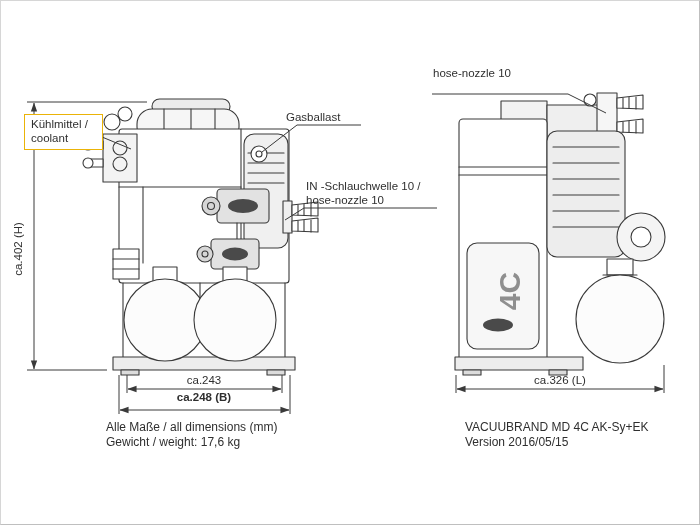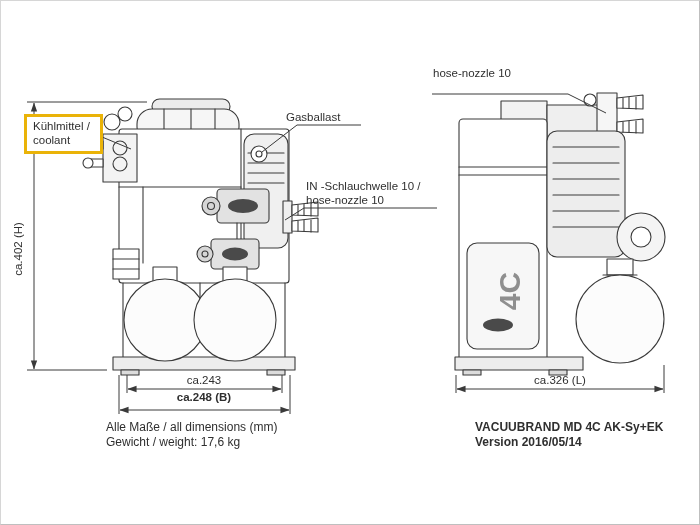--- a/index.html
+++ b/index.html
@@ -4,21 +4,21 @@
 <style>
   * { margin:0; padding:0; box-sizing:border-box; }
   html,body { background:#ffffff; font-family:"Liberation Sans", sans-serif; }
   .canvas {
     position:relative; width:700px; height:525px; background:#ffffff;
     border:1px solid #d6d6d6; border-right-color:#bfbfbf; border-bottom-color:#bfbfbf;
     overflow:hidden; color:#2e2e2e;
   }
   svg.artwork { position:absolute; left:0; top:0; }
   .callout { position:absolute; font-size:11.5px; line-height:13.5px; color:#2f2f2f; white-space:nowrap; }
-  .callout.boxed { border:3px solid #eab308; padding:3px 6px 4px 6px; background:#ffffff; white-space:normal; }
+  .callout.boxed { border:1px solid #eab308; padding:3px 6px 4px 6px; background:#ffffff; white-space:normal; }
   .dim-label { position:absolute; font-size:11.5px; color:#2f2f2f; text-align:center; white-space:nowrap; }
   .dim-label.rot-v { transform:rotate(-90deg); }
   .footer-note { position:absolute; font-size:12px; line-height:14.5px; color:#2f2f2f; white-space:nowrap; }
 </style>
 </head>
 <body>
 
 <div class="canvas">
 
   <svg class="artwork" width="700" height="525" viewBox="0 0 700 525">
@@ -189,18 +189,18 @@
 
   <div class="dim-label" style="left:150px; top:390px; width:106px;font-weight:bold;">ca.248 (B)</div>
 
   <div class="dim-label" style="left:509px; top:373px; width:100px;">ca.326 (L)</div>
 
   <div class="footer-note" style="left:97px; top:419px;margin-left:8px;">
     <div>Alle Maße / all dimensions (mm)</div>
     <div>Gewicht / weight: 17,6 kg</div>
   </div>
 
-  <div class="footer-note" style="left:474px; top:419px;font-weight:bold;">
+  <div class="footer-note" style="left:464px; top:419px;">
     <div>VACUUBRAND MD 4C AK-Sy+EK</div>
-    <div>Version 2016/05/14</div>
+    <div>Version 2016/05/15</div>
   </div>
 
 </div>
 
 </body></html>

